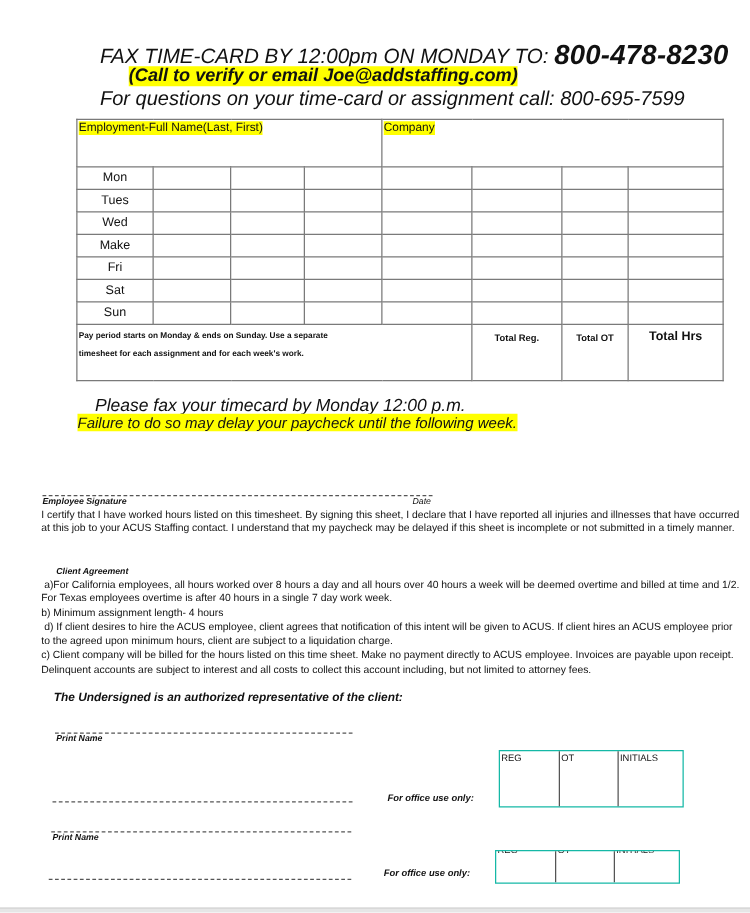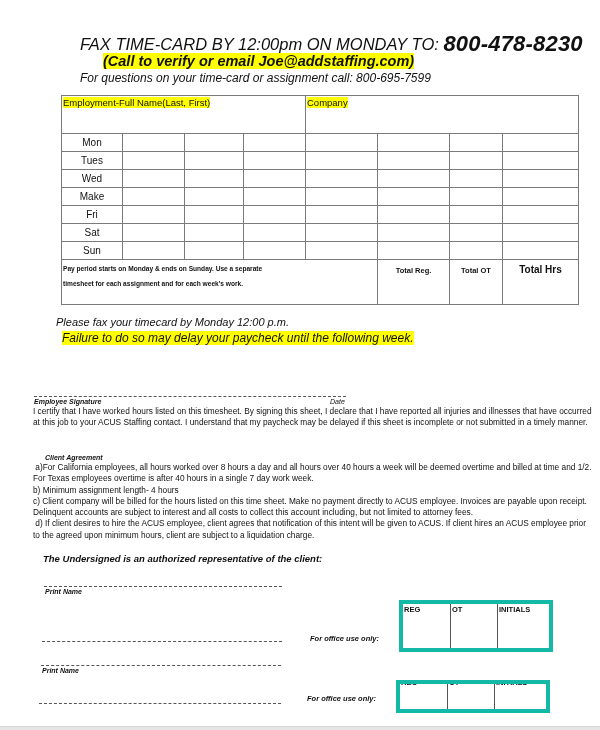--- a/index.html
+++ b/index.html
@@ -5,45 +5,45 @@
   html, body { margin:0; padding:0; }
   body { width:600px; height:730px; background:#fff; position:relative; overflow:hidden;
          font-family:"Liberation Sans", sans-serif; color:#111; }
   .page-bottom { position:absolute; left:0; right:0; top:726px; height:4px; background:#e6e6e6; border-top:1px solid #d4d4d4; }
   .abs { position:absolute; white-space:nowrap;font-style:italic; }
   .hl { background:#ffff00; }
 
   .h1 { left:80px; top:30px; font-size:16.5px; }
   .h1 .phone { font-weight:bold; font-size:22px; letter-spacing:0.2px; position:relative; top:1px; }
   .h2 { left:80px; top:53px; font-size:14.5px; font-weight:bold;margin-left:23px; }
-  .h3 { left:80px; top:71px; font-size:12px; }
+  .h3 { left:80px; top:71px; font-size:16px; }
 
   table.tc { position:absolute; left:61px; top:95px; border-collapse:collapse; table-layout:fixed; }
   table.tc td { border:1px solid #7a7a7a; padding:0; font-size:10px; text-align:center; vertical-align:middle; }
   .tc .top td { height:37px; vertical-align:top; text-align:left; }
   .tc .top td span { display:inline-block; margin:1px 0 0 1px; font-size:9.5px; }
   .tc .hdr td { height:17px; }
   .tc .day td { height:17px; }
   .tc .foot td { height:38px; vertical-align:top; }
   .tc .foot .note { text-align:left; font-size:6.6px; font-weight:bold; line-height:15px; padding:1px 0 0 1px; }
   .tc .foot .tot { font-size:7.5px; font-weight:bold; padding-top:6px; }
   .tc .foot .tothrs { font-size:10px; font-weight:bold; padding-top:4px; }
 
-  .fax1 { left:56px; top:316px; font-size:11px; }
+  .fax1 { left:76px; top:316px; font-size:14px; }
   .fax2 { left:62px; top:331px; font-size:12px; }
 
   .sigline { position:absolute; border-top:1px dashed #555; height:0; }
   .lbl-b { font-size:7px; font-weight:bold; }
   .lbl { font-size:7px; }
   .para { position:absolute; left:33px; font-size:8.3px; line-height:11.3px; width:560px; }
   .ca-title { left:45px; top:454px; font-size:7px; font-weight:bold; }
   .undersigned { left:43px; top:553px; font-size:9.5px; font-weight:bold; }
 
   .office-lbl { font-size:7.5px; font-weight:bold; }
-  .obox { position:absolute; display:flex; border:4px solid #14b8a6;font-weight:bold; }
+  .obox { position:absolute; display:flex; border:1px solid #14b8a6; }
   .obox div { border-right:1px solid #555; font-size:7.5px; padding:1px 0 0 1px; box-sizing:border-box; }
   .obox div:last-child { border-right:none; }
 </style>
 </head>
 <body>
 
 <div class="abs h1">
   <span>FAX TIME-CARD BY 12:00pm ON MONDAY TO: </span><span class="phone">800-478-8230</span>
 </div>
 <div class="abs h2"><span class="hl">(Call to verify or email Joe@addstaffing.com)</span></div>
@@ -152,22 +152,22 @@
 
 <div class="sigline" style="left:34px; top:396px; width:312px;"></div>
 <div class="abs lbl-b" style="left:34px; top:398px;">Employee Signature</div>
 <div class="abs lbl" style="left:330px; top:398px;">Date</div>
 <div class="para" style="top:406px;">I certify that I have worked hours listed on this timesheet. By signing this sheet, I declare that I have reported all injuries and illnesses that have occurred at this job to your ACUS Staffing contact. I understand that my paycheck may be delayed if this sheet is incomplete or not submitted in a timely manner.</div>
 
 <div class="abs ca-title">Client Agreement</div>
 <div class="para" style="top:462px;">
   <div style="white-space:pre-wrap;"> a)For California employees, all hours worked over 8 hours a day and all hours over 40 hours a week will be deemed overtime and billed at time and 1/2. For Texas employees overtime is after 40 hours in a single 7 day work week.</div>
   <div>b) Minimum assignment length- 4 hours</div>
+  <div style="white-space:pre-wrap;"> d) If client desires to hire the ACUS employee, client agrees that notification of this intent will be given to ACUS. If client hires an ACUS employee prior to the agreed upon minimum hours, client are subject to a liquidation charge.</div>
   <div>c) Client company will be billed for the hours listed on this time sheet. Make no payment directly to ACUS employee. Invoices are payable upon receipt. Delinquent accounts are subject to interest and all costs to collect this account including, but not limited to attorney fees.</div>
-  <div style="white-space:pre-wrap;"> d) If client desires to hire the ACUS employee, client agrees that notification of this intent will be given to ACUS. If client hires an ACUS employee prior to the agreed upon minimum hours, client are subject to a liquidation charge.</div>
 </div>
 
 <div class="abs undersigned">The Undersigned is an authorized representative of the client:</div>
 
 <div class="sigline" style="left:44px; top:586px; width:238px;"></div>
 <div class="abs lbl-b" style="left:45px; top:588px;">Print Name</div>
 <div class="sigline" style="left:42px; top:641px; width:240px;"></div>
 <div class="abs office-lbl" style="left:310px; top:634px;">For office use only:</div>
 <div class="obox" style="left:399px; top:600px; width:146px; height:44px;">
   <div style="width:48px;">REG</div>

